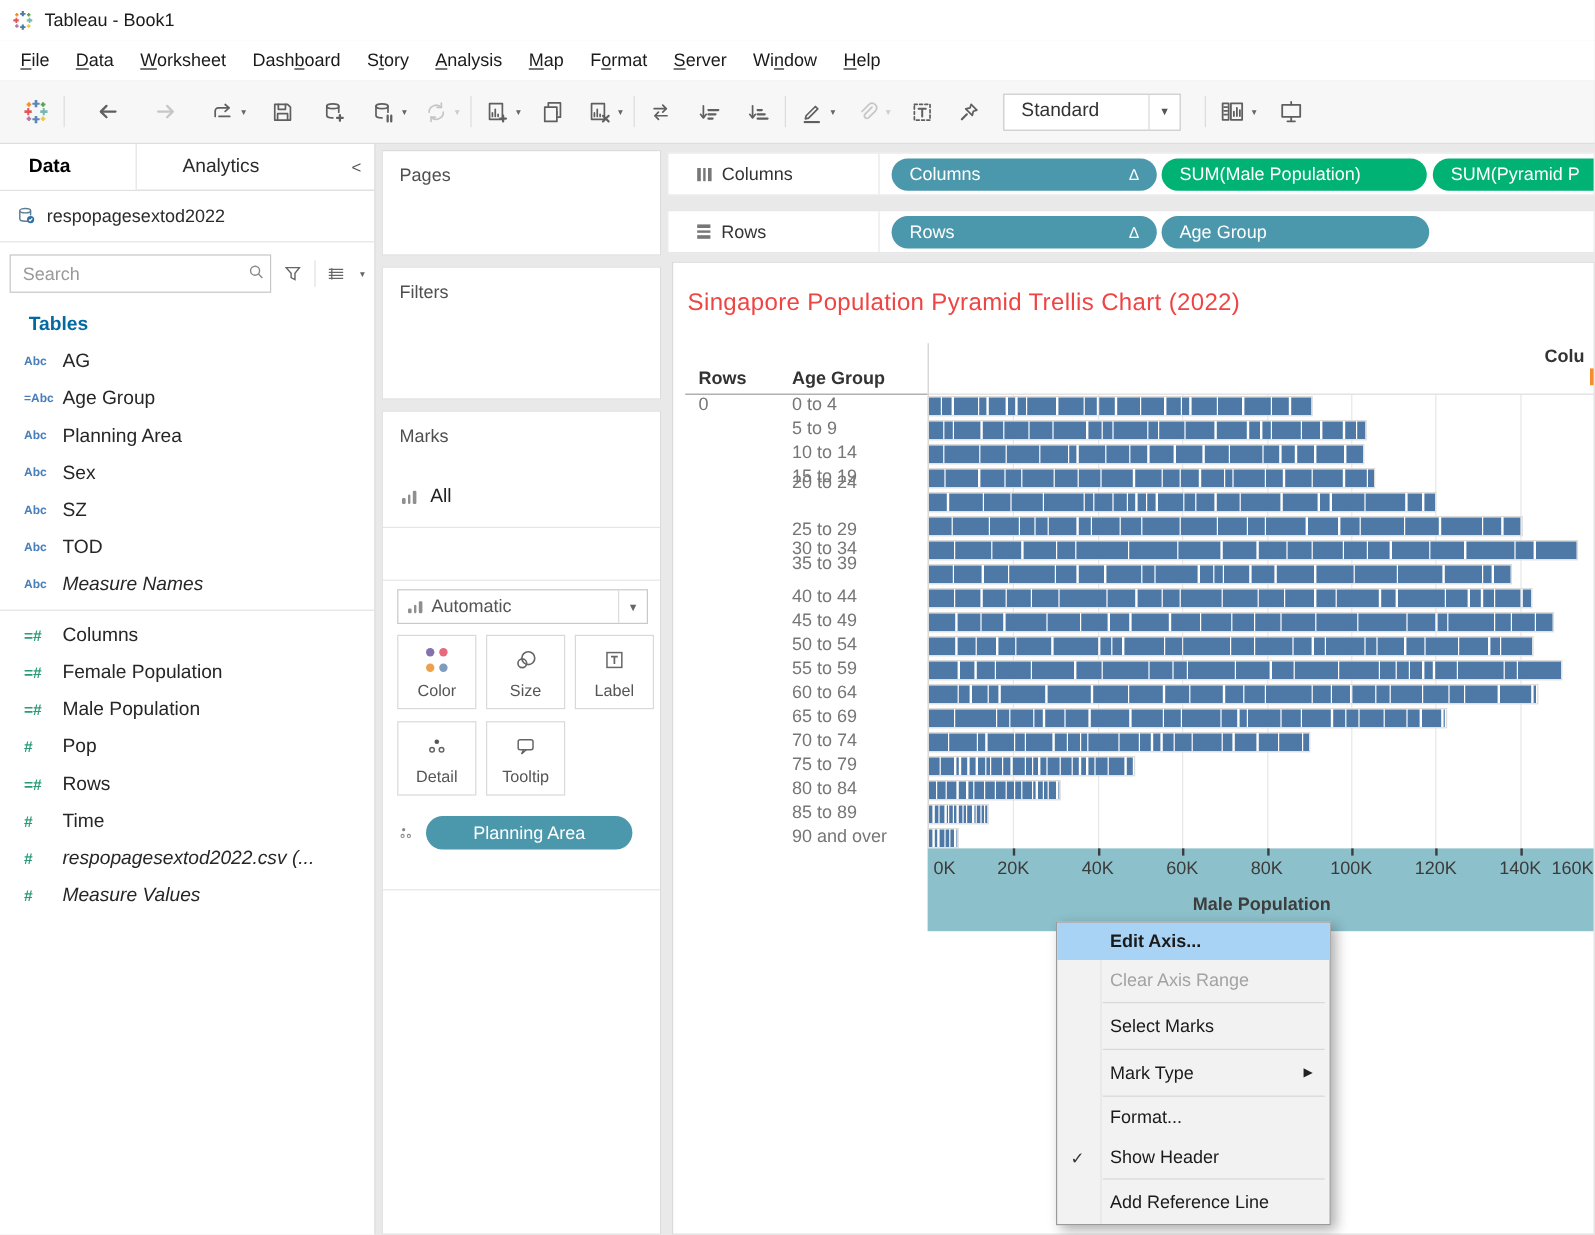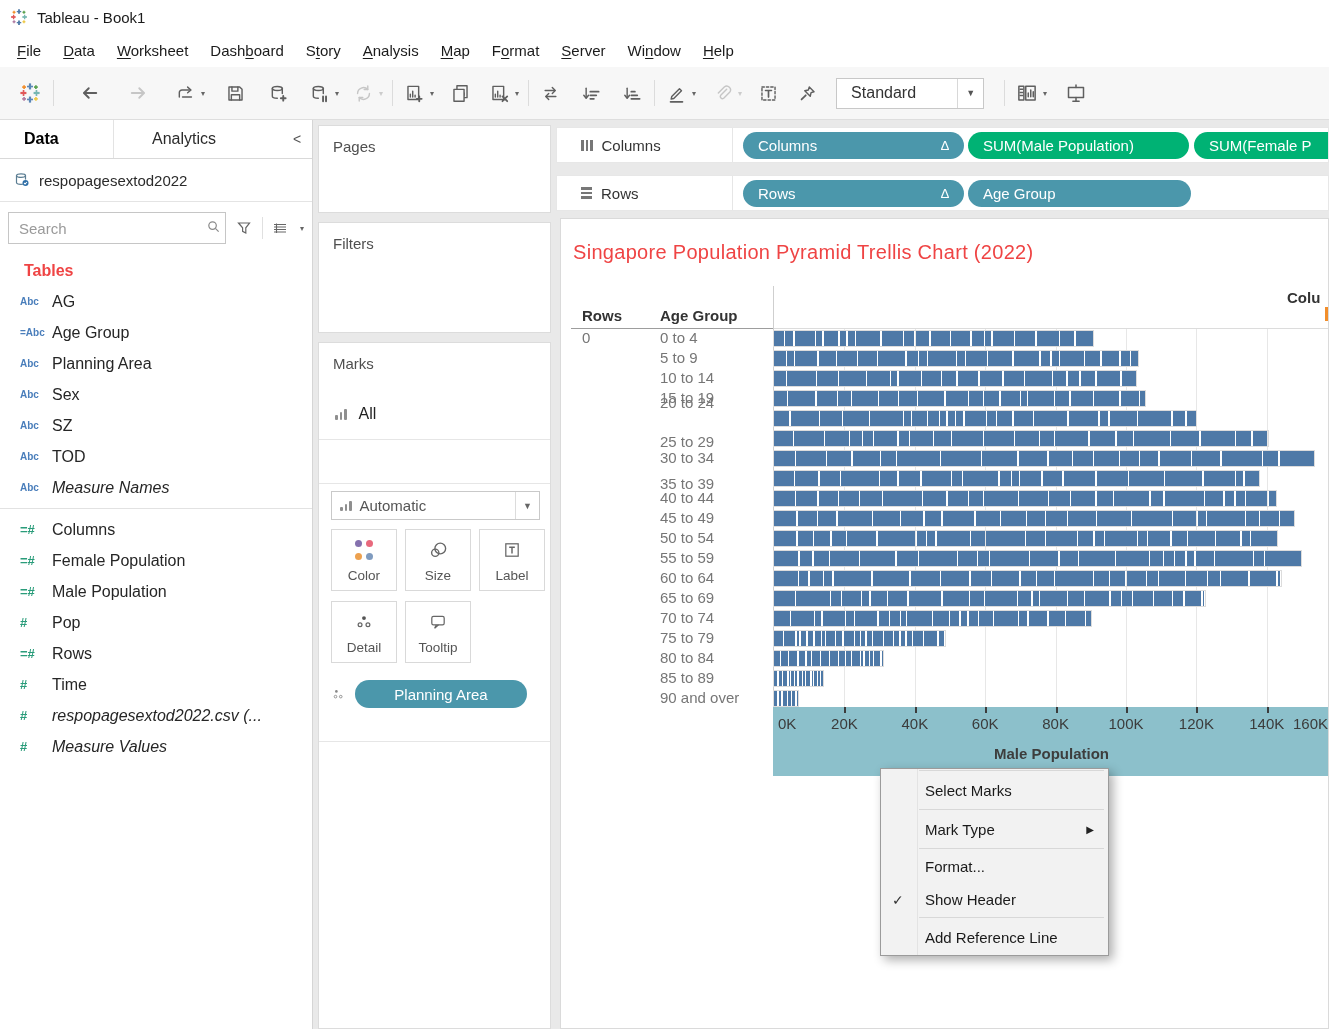--- a/index.html
+++ b/index.html
@@ -32,21 +32,21 @@
   .tab-data{width:114px;padding-left:24px;display:flex;align-items:center;font-weight:bold;color:#000;background:#fff;border-right:1px solid #e3e3e3}
   .tab-analytics{flex:1;display:flex;align-items:center;padding-left:38px;color:#2b2b2b}
   .dp-collapse{width:30px;display:flex;align-items:center;justify-content:center;color:#555;font-size:14px}
   .dp-source{height:43px;display:flex;align-items:center;padding-left:14px;gap:9px;font-size:15px;color:#2b2b2b;border-bottom:1px solid #e4e4e4}
   .dp-search{height:44px;display:flex;align-items:center;padding:8px 8px 0 8px;gap:6px}
   .searchwrap{position:relative;width:222px;height:32px}
   input.search{width:100%;height:100%;border:1px solid #c6c6c6;font-size:15px;padding:0 26px 0 10px;color:#333;background:#fff;font-family:"Liberation Sans",sans-serif}
   input.search::placeholder{color:#9a9a9a}
   .mag{position:absolute;right:5px;top:7px}
   .vline{width:1px;height:22px;background:#e0e0e0}
-  .dp-tables{padding:16px 0 6px 24px;font-size:16px;font-weight:bold;color:#ef4444}
+  .dp-tables{padding:16px 0 6px 24px;font-size:16px;font-weight:bold;color:#0369a1}
   .field-row{height:31px;display:flex;align-items:center;padding-left:20px;font-size:16px;color:#262626;cursor:default}
   .fico{width:32px;flex:none;font-weight:600;color:#4a7ebb;font-size:10px}
   .fico.num{color:#2a9c7a;font-size:13px}
   .flabel{white-space:nowrap;overflow:hidden}
   .flabel.italic{font-style:italic}
   .dp-div{height:1px;background:#e2e2e2;margin:5px 0 5px 0}
 
   
   .card{position:absolute;left:318px;width:233px;background:#fff;border:1px solid #dcdcdc}
   .card-title{padding:12px 14px;font-size:15px;color:#4f4f4f}
@@ -535,21 +535,21 @@
   </div>
   <div id="cols-pills">
       <div class="pill dimension" style="left: 186px; width: 221px;">
         <span>Columns</span>
         <span class="delta">∆</span>
       </div>
       <div class="pill measure" style="left: 411px; width: 221px;">
         <span>SUM(Male Population)</span>
       </div>
       <div class="pill measure" style="left: 637px; width: 210px;">
-        <span>SUM(Female P</span>
+        <span>SUM(Pyramid P</span>
       </div>
     </div>
 </div>
 <div class="shelf" id="shelf-rows">
   <div class="shelf-label">
     <span class="ic-rows">
         <i></i>
         <i></i>
         <i></i>
       </span>
@@ -586,21 +586,21 @@
       <div class="gridline" style="left: 705.8px;"></div>
     </div>
   <div id="age-labels">
       <div class="age-label" style="top: 109px;">0 to 4</div>
       <div class="age-label" style="top: 129px;">5 to 9</div>
       <div class="age-label" style="top: 149px;">10 to 14</div>
       <div class="age-label" style="top: 169px;">15 to 19</div>
       <div class="age-label" style="top: 174px;">20 to 24</div>
       <div class="age-label" style="top: 213px;">25 to 29</div>
       <div class="age-label" style="top: 229px;">30 to 34</div>
-      <div class="age-label" style="top: 255px;">35 to 39</div>
+      <div class="age-label" style="top: 241px;">35 to 39</div>
       <div class="age-label" style="top: 269px;">40 to 44</div>
       <div class="age-label" style="top: 289px;">45 to 49</div>
       <div class="age-label" style="top: 309px;">50 to 54</div>
       <div class="age-label" style="top: 329px;">55 to 59</div>
       <div class="age-label" style="top: 349px;">60 to 64</div>
       <div class="age-label" style="top: 369px;">65 to 69</div>
       <div class="age-label" style="top: 389px;">70 to 74</div>
       <div class="age-label" style="top: 409px;">75 to 79</div>
       <div class="age-label" style="top: 429px;">80 to 84</div>
       <div class="age-label" style="top: 449px;">85 to 89</div>
@@ -1036,20 +1036,26 @@
         <div class="ticklabel" style="left: 493.8px;">140K</div>
         <div class="ticklabel last" style="right: 2px;">160K</div>
       </div>
     <div class="ax-label">Male Population</div>
   </div>
 </div>
 
 <div id="ctxmenu">
   <div class="gutter"></div>
   <div id="ctx-items">
+      <div class="ci b hl" style="height: 31px;">
+        <span>Edit Axis...</span>
+      </div>
+      <div class="ci dis" style="height: 34px;">
+        <span>Clear Axis Range</span>
+      </div>
       <div class="csep"></div>
       <div class="ci" style="height: 36px;">
         <span>Select Marks</span>
       </div>
       <div class="csep"></div>
       <div class="ci" style="height: 36px;">
         <span>Mark Type</span>
         <span class="sub">▶</span>
       </div>
       <div class="csep"></div>

